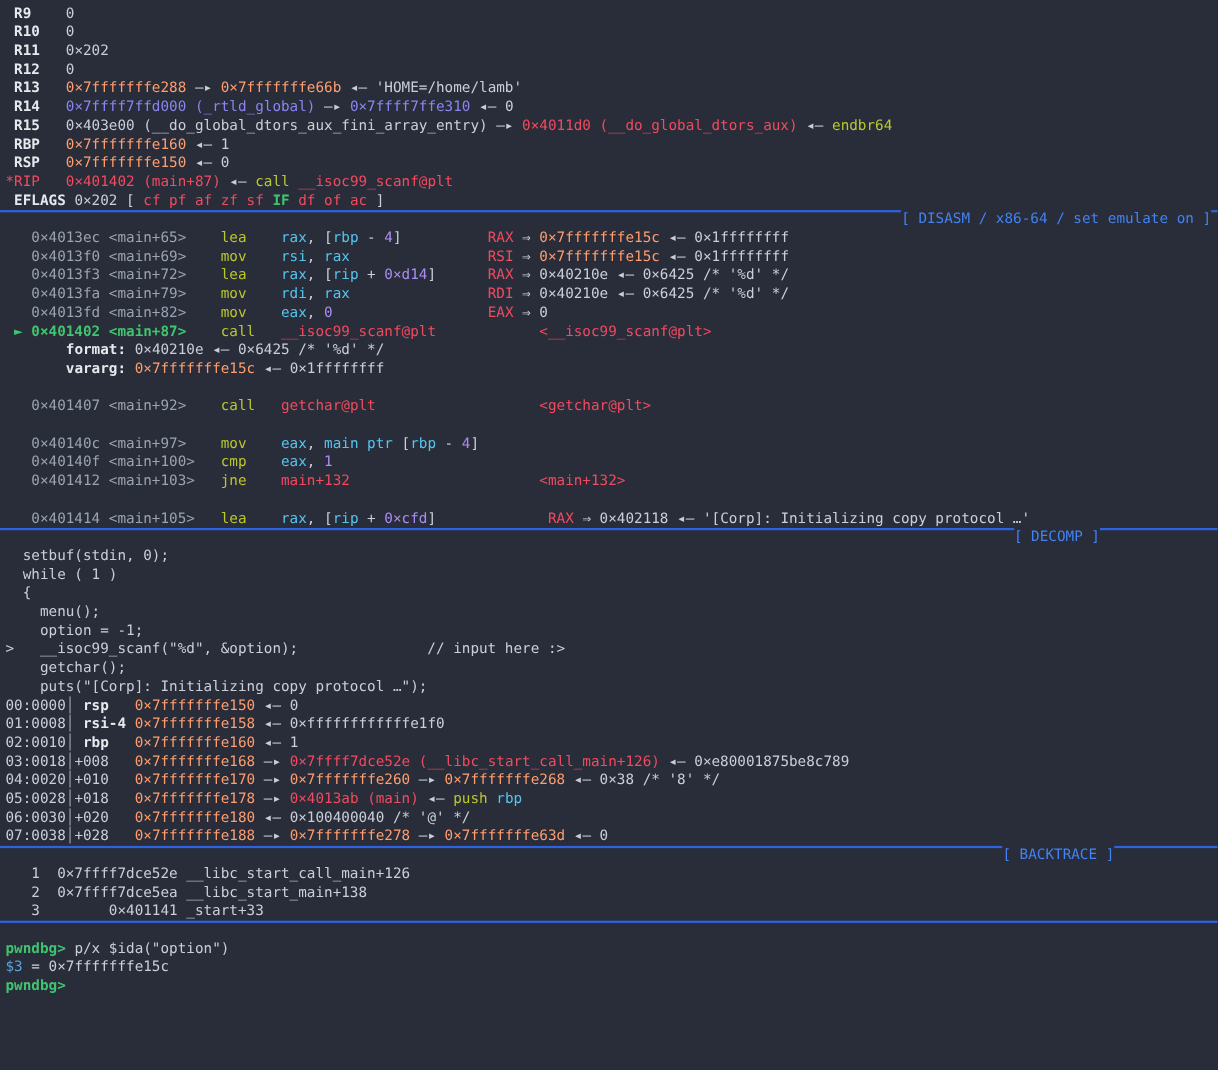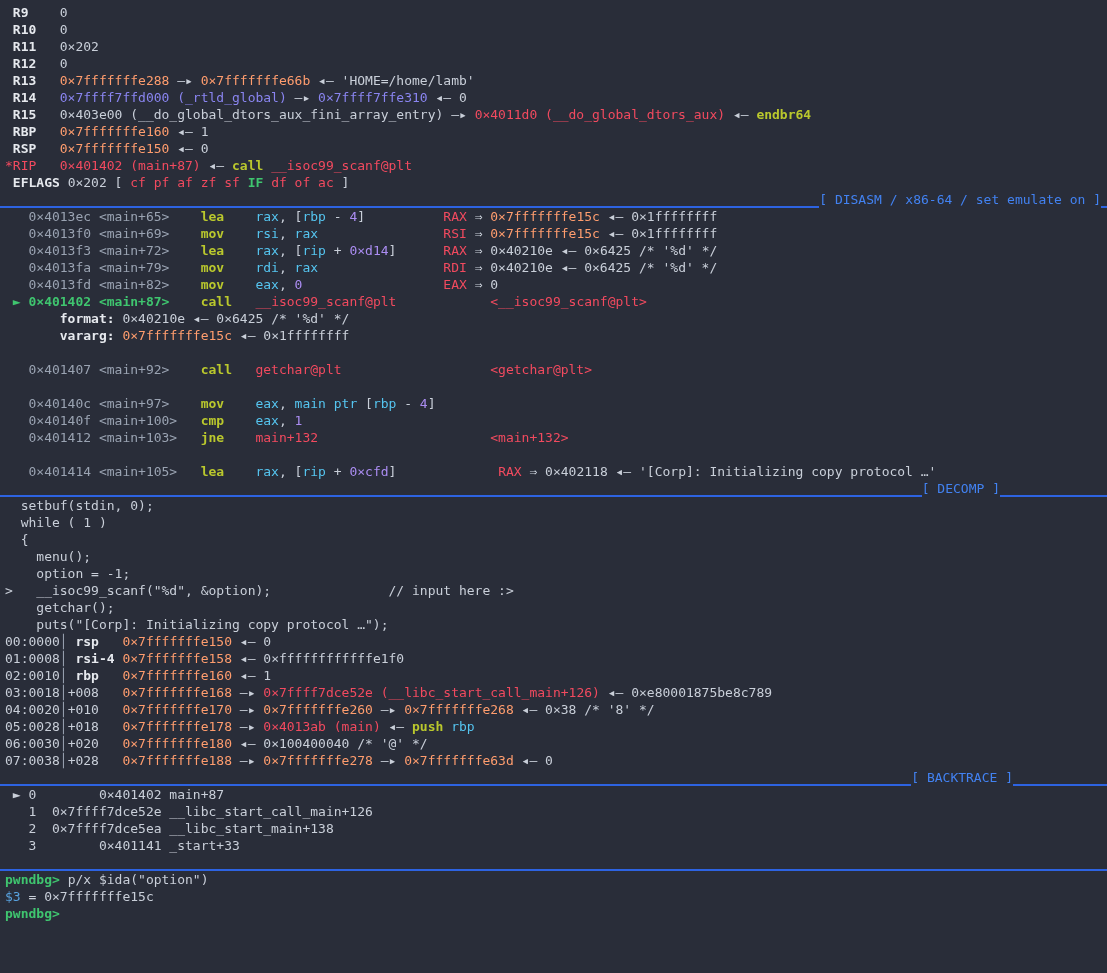--- a/index.html
+++ b/index.html
@@ -5,34 +5,34 @@
   html,body{margin:0;padding:0}
   body{
     width:1107px;height:973px;overflow:hidden;
     background:var(--bg,#292d39);
     color:var(--fg,#c9cfd9);
     font-family:"DejaVu Sans Mono",monospace;
     font-size:13px;line-height:17px;
   }
   #terminal{padding:4px 0 12px 5px;width:1102px;height:969px}
   .ln{height:17px;white-space:pre}
-  .sep{display:flex;align-items:flex-end;margin-left:-5px}
+  .sep{display:flex;align-items:flex-start;margin-left:-5px}
   .bar{height:2px;background:var(--bluel,#2d63e2)}
   .grow{flex:1 1 auto}
   .septitle{color:var(--bluet,#4282f2);white-space:pre;flex:0 0 auto}
   .sg-w{color:var(--fg,#c9cfd9)}
   .sg-W{color:var(--fgb,#e6e9ee);font-weight:bold}
   .sg-d{color:var(--dim,#9aa3b2)}
   .sg-o{color:var(--orange,#ff9d6e)}
   .sg-r{color:var(--red,#f24a5f)}
   .sg-R{color:var(--red,#f24a5f);font-weight:normal}
   .sg-p{color:var(--purple,#8a85f1)}
   .sg-v{color:var(--violet,#ab8df2)}
   .sg-c{color:var(--cyan,#55c5f0)}
-  .sg-y{color:var(--yellow,#bac82d);font-weight:bold}
+  .sg-y{color:var(--yellow,#bac82d);font-weight:normal}
   .sg-g{color:var(--green,#3fc56f);font-weight:bold}
   .sg-s{color:var(--steel,#58a3e0)}
 </style>
 </head>
 <body>
 
 <div id="terminal">
     <div class="ln"><span class="sg-W"> R9    </span><span class="sg-w">0</span></div>
     <div class="ln"><span class="sg-W"> R10   </span><span class="sg-w">0</span></div>
     <div class="ln"><span class="sg-W"> R11   </span><span class="sg-w">0×202</span></div>
@@ -72,21 +72,20 @@
     <div class="ln"><span class="sg-w">    puts("[Corp]: Initializing copy protocol …");</span></div>
     <div class="ln"><span class="sg-w">00:0000</span><span class="sg-d">│</span><span class="sg-W"> rsp</span><span class="sg-w">   </span><span class="sg-o">0×7fffffffe150</span><span class="sg-w"> ◂— 0</span></div>
     <div class="ln"><span class="sg-w">01:0008</span><span class="sg-d">│</span><span class="sg-W"> rsi-4</span><span class="sg-w"> </span><span class="sg-o">0×7fffffffe158</span><span class="sg-w"> ◂— 0×ffffffffffffe1f0</span></div>
     <div class="ln"><span class="sg-w">02:0010</span><span class="sg-d">│</span><span class="sg-W"> rbp</span><span class="sg-w">   </span><span class="sg-o">0×7fffffffe160</span><span class="sg-w"> ◂— 1</span></div>
     <div class="ln"><span class="sg-w">03:0018</span><span class="sg-d">│</span><span class="sg-w">+008   </span><span class="sg-o">0×7fffffffe168</span><span class="sg-w"> —▸ </span><span class="sg-r">0×7ffff7dce52e (__libc_start_call_main+126)</span><span class="sg-w"> ◂— 0×e80001875be8c789</span></div>
     <div class="ln"><span class="sg-w">04:0020</span><span class="sg-d">│</span><span class="sg-w">+010   </span><span class="sg-o">0×7fffffffe170</span><span class="sg-w"> —▸ </span><span class="sg-o">0×7fffffffe260</span><span class="sg-w"> —▸ </span><span class="sg-o">0×7fffffffe268</span><span class="sg-w"> ◂— 0×38 /* '8' */</span></div>
     <div class="ln"><span class="sg-w">05:0028</span><span class="sg-d">│</span><span class="sg-w">+018   </span><span class="sg-o">0×7fffffffe178</span><span class="sg-w"> —▸ </span><span class="sg-r">0×4013ab (main)</span><span class="sg-w"> ◂— </span><span class="sg-y">push</span><span class="sg-w"> </span><span class="sg-c">rbp</span></div>
     <div class="ln"><span class="sg-w">06:0030</span><span class="sg-d">│</span><span class="sg-w">+020   </span><span class="sg-o">0×7fffffffe180</span><span class="sg-w"> ◂— 0×100400040 /* '@' */</span></div>
     <div class="ln"><span class="sg-w">07:0038</span><span class="sg-d">│</span><span class="sg-w">+028   </span><span class="sg-o">0×7fffffffe188</span><span class="sg-w"> —▸ </span><span class="sg-o">0×7fffffffe278</span><span class="sg-w"> —▸ </span><span class="sg-o">0×7fffffffe63d</span><span class="sg-w"> ◂— 0</span></div>
     <div class="ln sep"><span class="bar grow"></span><span class="septitle">[ BACKTRACE ]</span><span class="bar" style="flex: 0 0 94px;"></span></div>
-    <div class="ln"><span class="sg-w"> ► 0        0×401402 main+87</span></div>
     <div class="ln"><span class="sg-w">   1  0×7ffff7dce52e __libc_start_call_main+126</span></div>
     <div class="ln"><span class="sg-w">   2  0×7ffff7dce5ea __libc_start_main+138</span></div>
     <div class="ln"><span class="sg-w">   3        0×401141 _start+33</span></div>
     <div class="ln sep"><span class="bar grow"></span><span class="bar" style="flex: 0 0 0px;"></span></div>
     <div class="ln"><span class="sg-g">pwndbg&gt; </span><span class="sg-w">p/x $ida("option")</span></div>
     <div class="ln"><span class="sg-s">$3</span><span class="sg-w"> = 0×7fffffffe15c</span></div>
     <div class="ln"><span class="sg-g">pwndbg&gt; </span></div>
   </div>
 
 </body></html>

